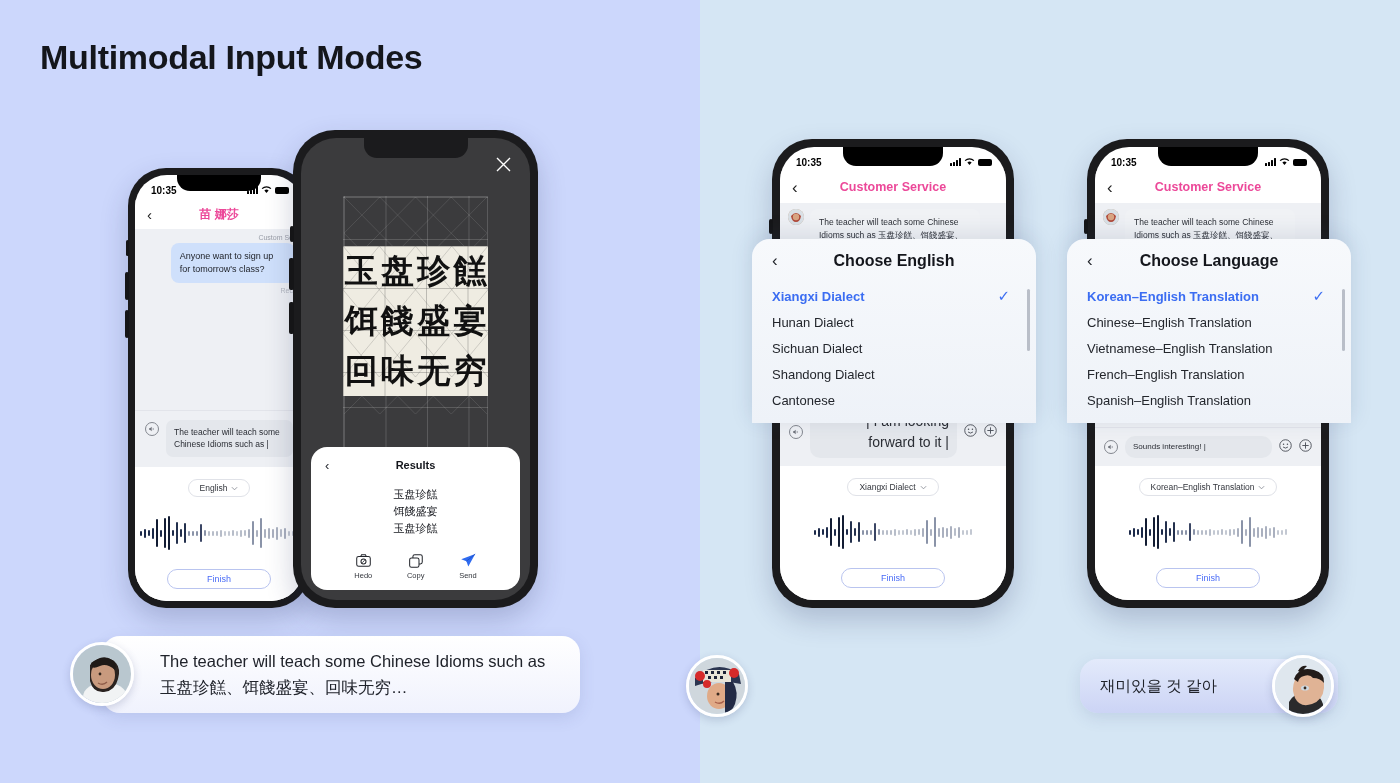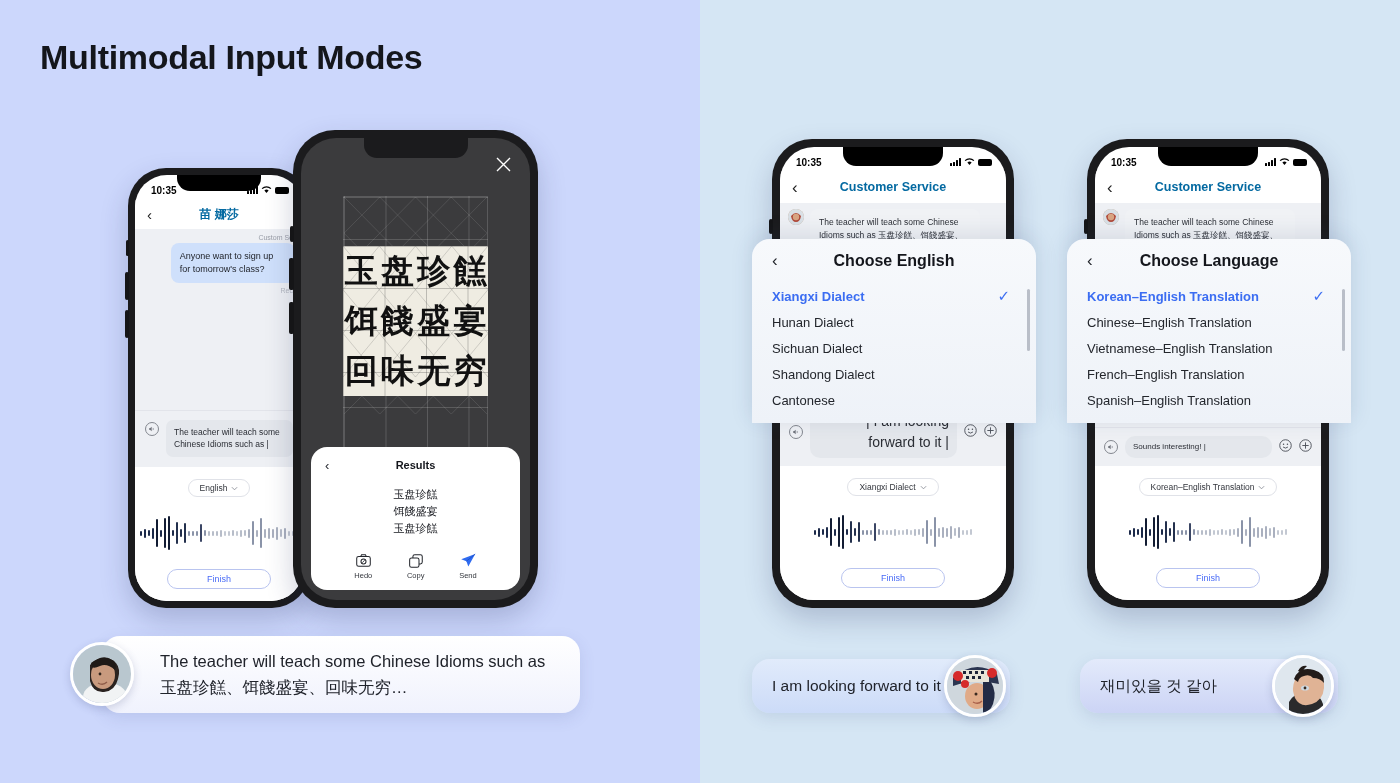--- a/index.html
+++ b/index.html
@@ -61,21 +61,21 @@
   .batt { width: 14px; height: 7px; border-radius: 2px; background: #000; }
 
   
   .navbar {
     display: flex; align-items: center; height: 30px;
     padding: 0 12px; background: #fff; position: relative;
   }
   .nav-back { font-size: 15px; color: #222; line-height: 1; width: 18px; }
   .nav-title {
     position: absolute; left: 0; right: 0; text-align: center;
-    font-size: 12px; font-weight: bold; color: #0369a1; pointer-events: none;
+    font-size: 12px; font-weight: bold; color: #ec4899; pointer-events: none;
   }
 
   
   .chat {
     background: #eef0f4; flex: 1; position: relative; overflow: hidden;
   }
   .chat-meta {
     font-size: 7px; color: #9a9ea8; text-align: right;
     padding: 5px 10px 2px 0;
   }
@@ -723,23 +723,20 @@
     <div class="sheet-item">
       <span>French–English Translation</span>
     </div>
     <div class="sheet-item">
       <span>Spanish–English Translation</span>
     </div>
   </div>
 </div>
 
 <div class="callout" style="left:752px; top:655px;">
-  <div class="callout-bubble" style="width:258px; height:54px; background:linear-gradient(180deg,#e1ebfb 0%,#ccdbf8 100%); padding:0 64px 0 20px;">
-    <div style="font-size:15.5px; color:#20232b;">I am looking forward to it</div>
-  </div>
   <div class="avatar" style="width:62px; height:62px; margin-left:-66px; z-index:8;">
     <svg width="56" height="56" viewBox="0 0 56 56">
       <rect width="56" height="56" fill="#cfd7dd"></rect>
       <path d="M6 20 q22 -20 44 -4 l2 10 q-24 -6 -46 2 Z" fill="#2b3550"></path>
       <rect x="14" y="12" width="28" height="12" fill="#e8e4d8"></rect>
       <g fill="#1c2238">
           <rect x="16" y="13" width="3" height="3"></rect>
           <rect x="22" y="13" width="3" height="3"></rect>
           <rect x="28" y="13" width="3" height="3"></rect>
           <rect x="34" y="13" width="3" height="3"></rect>

